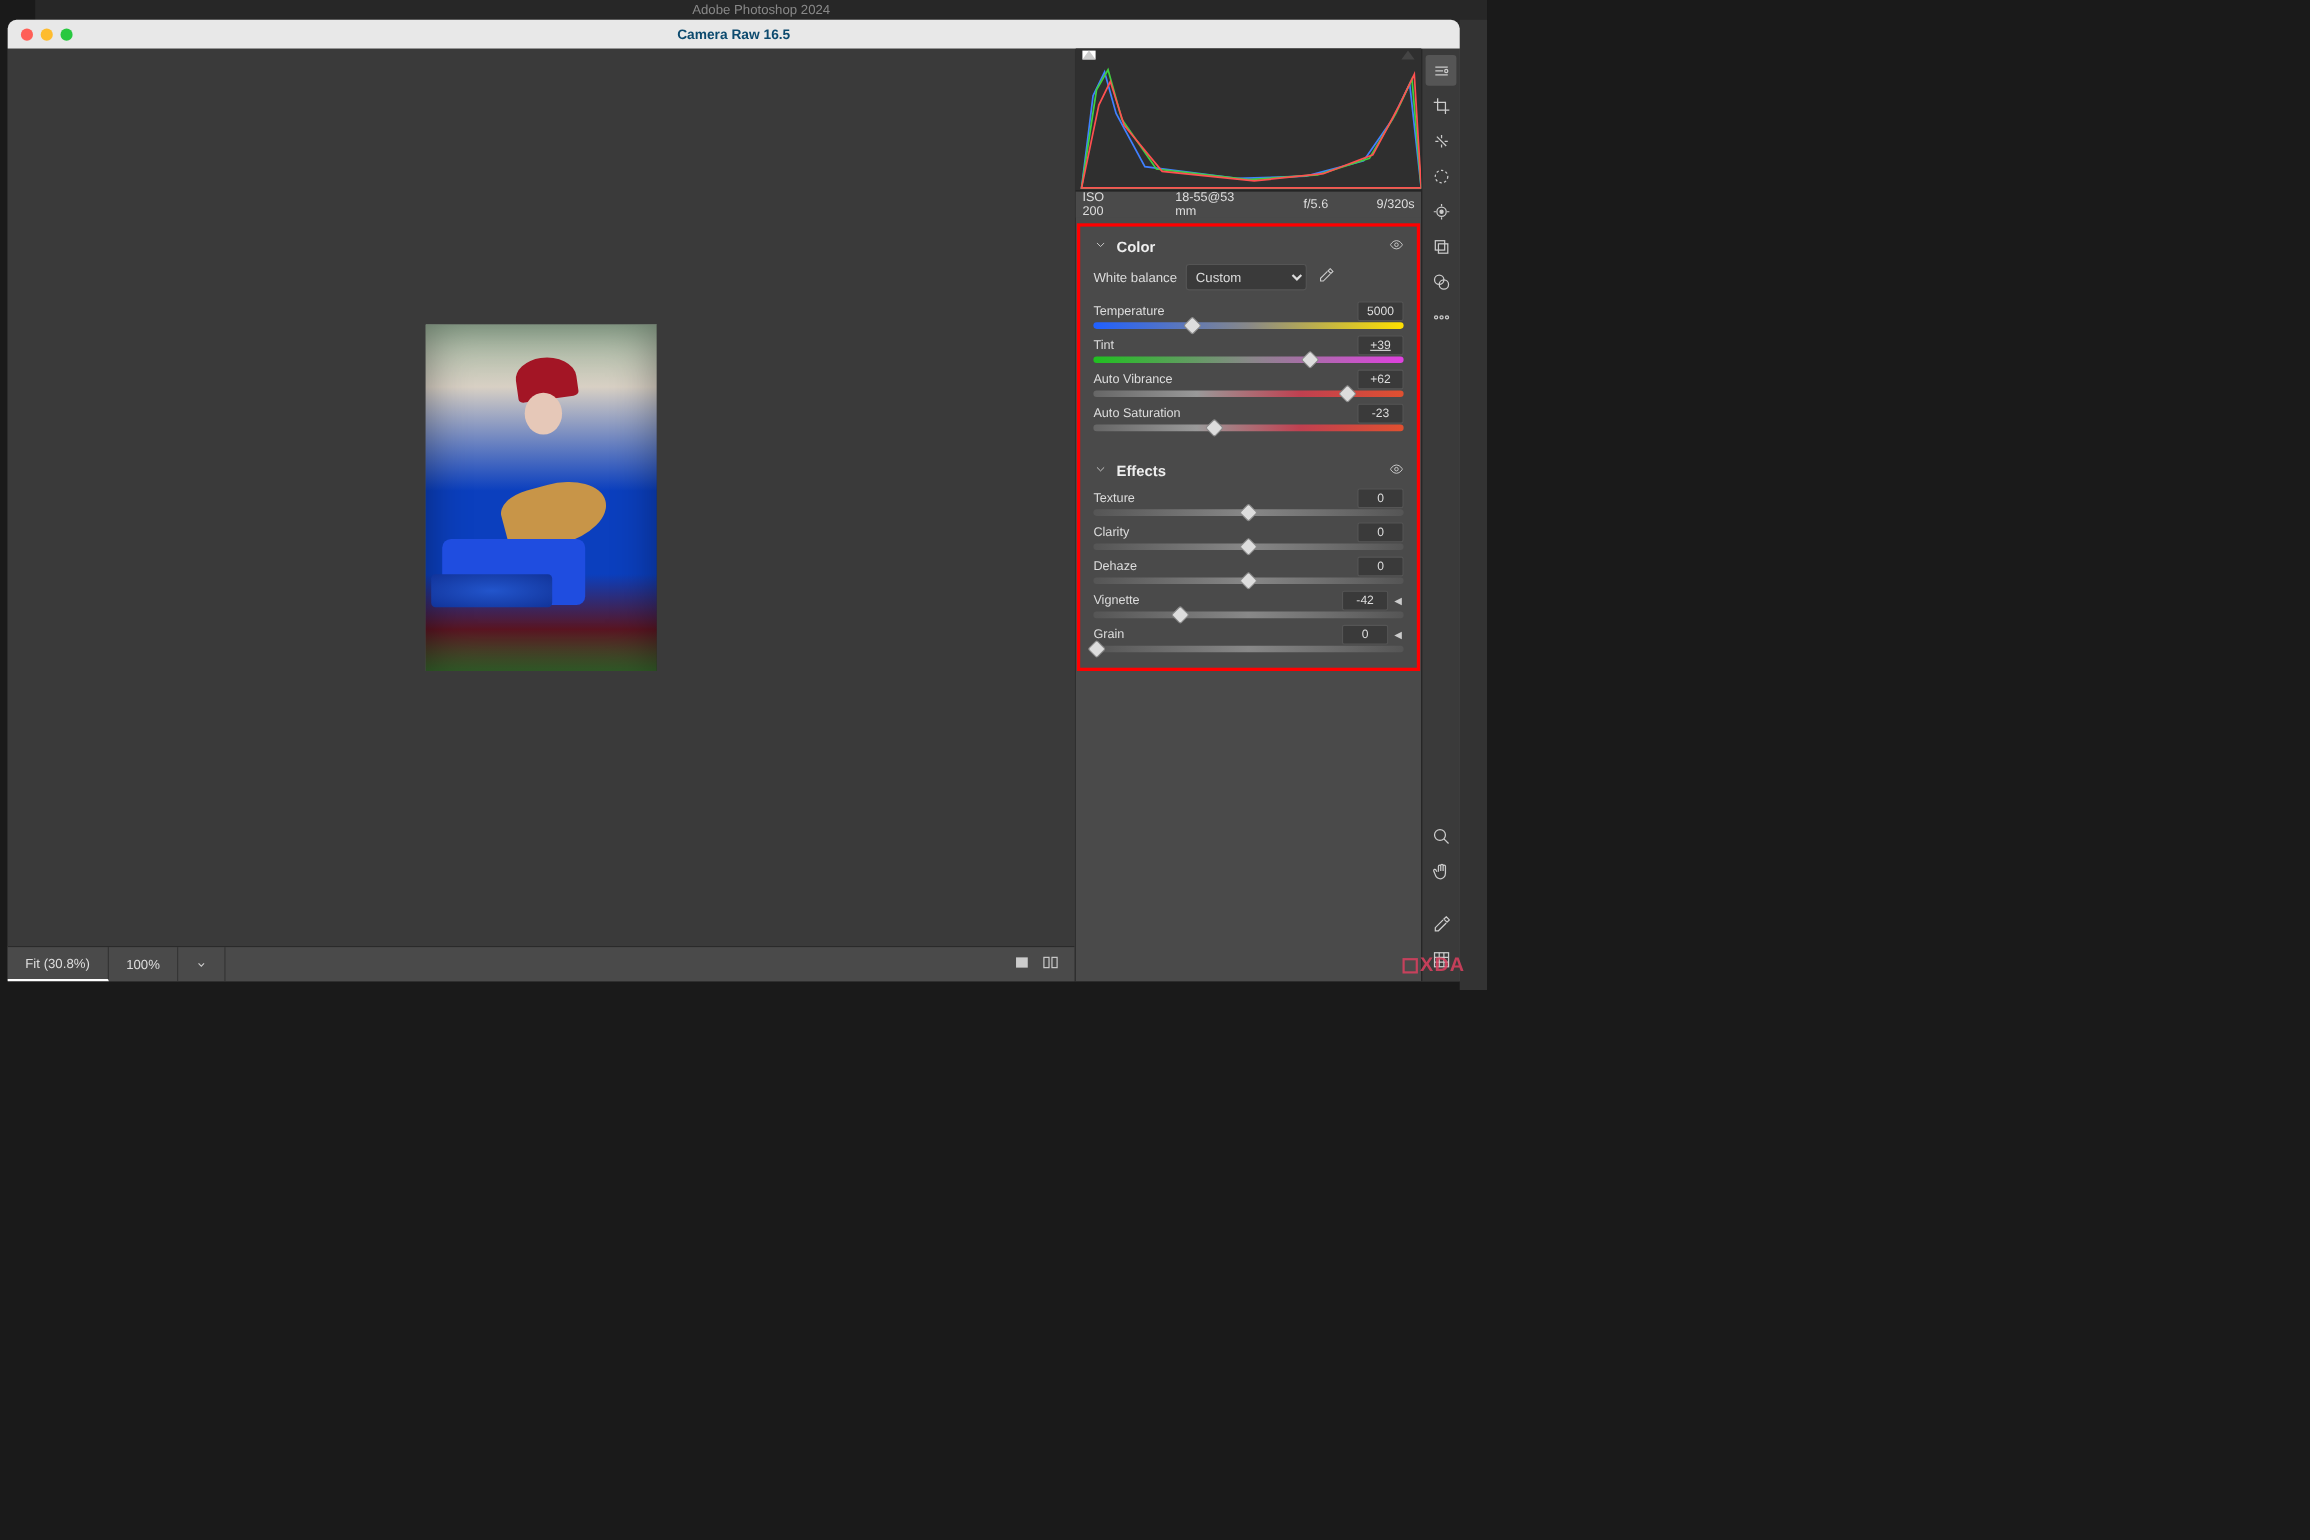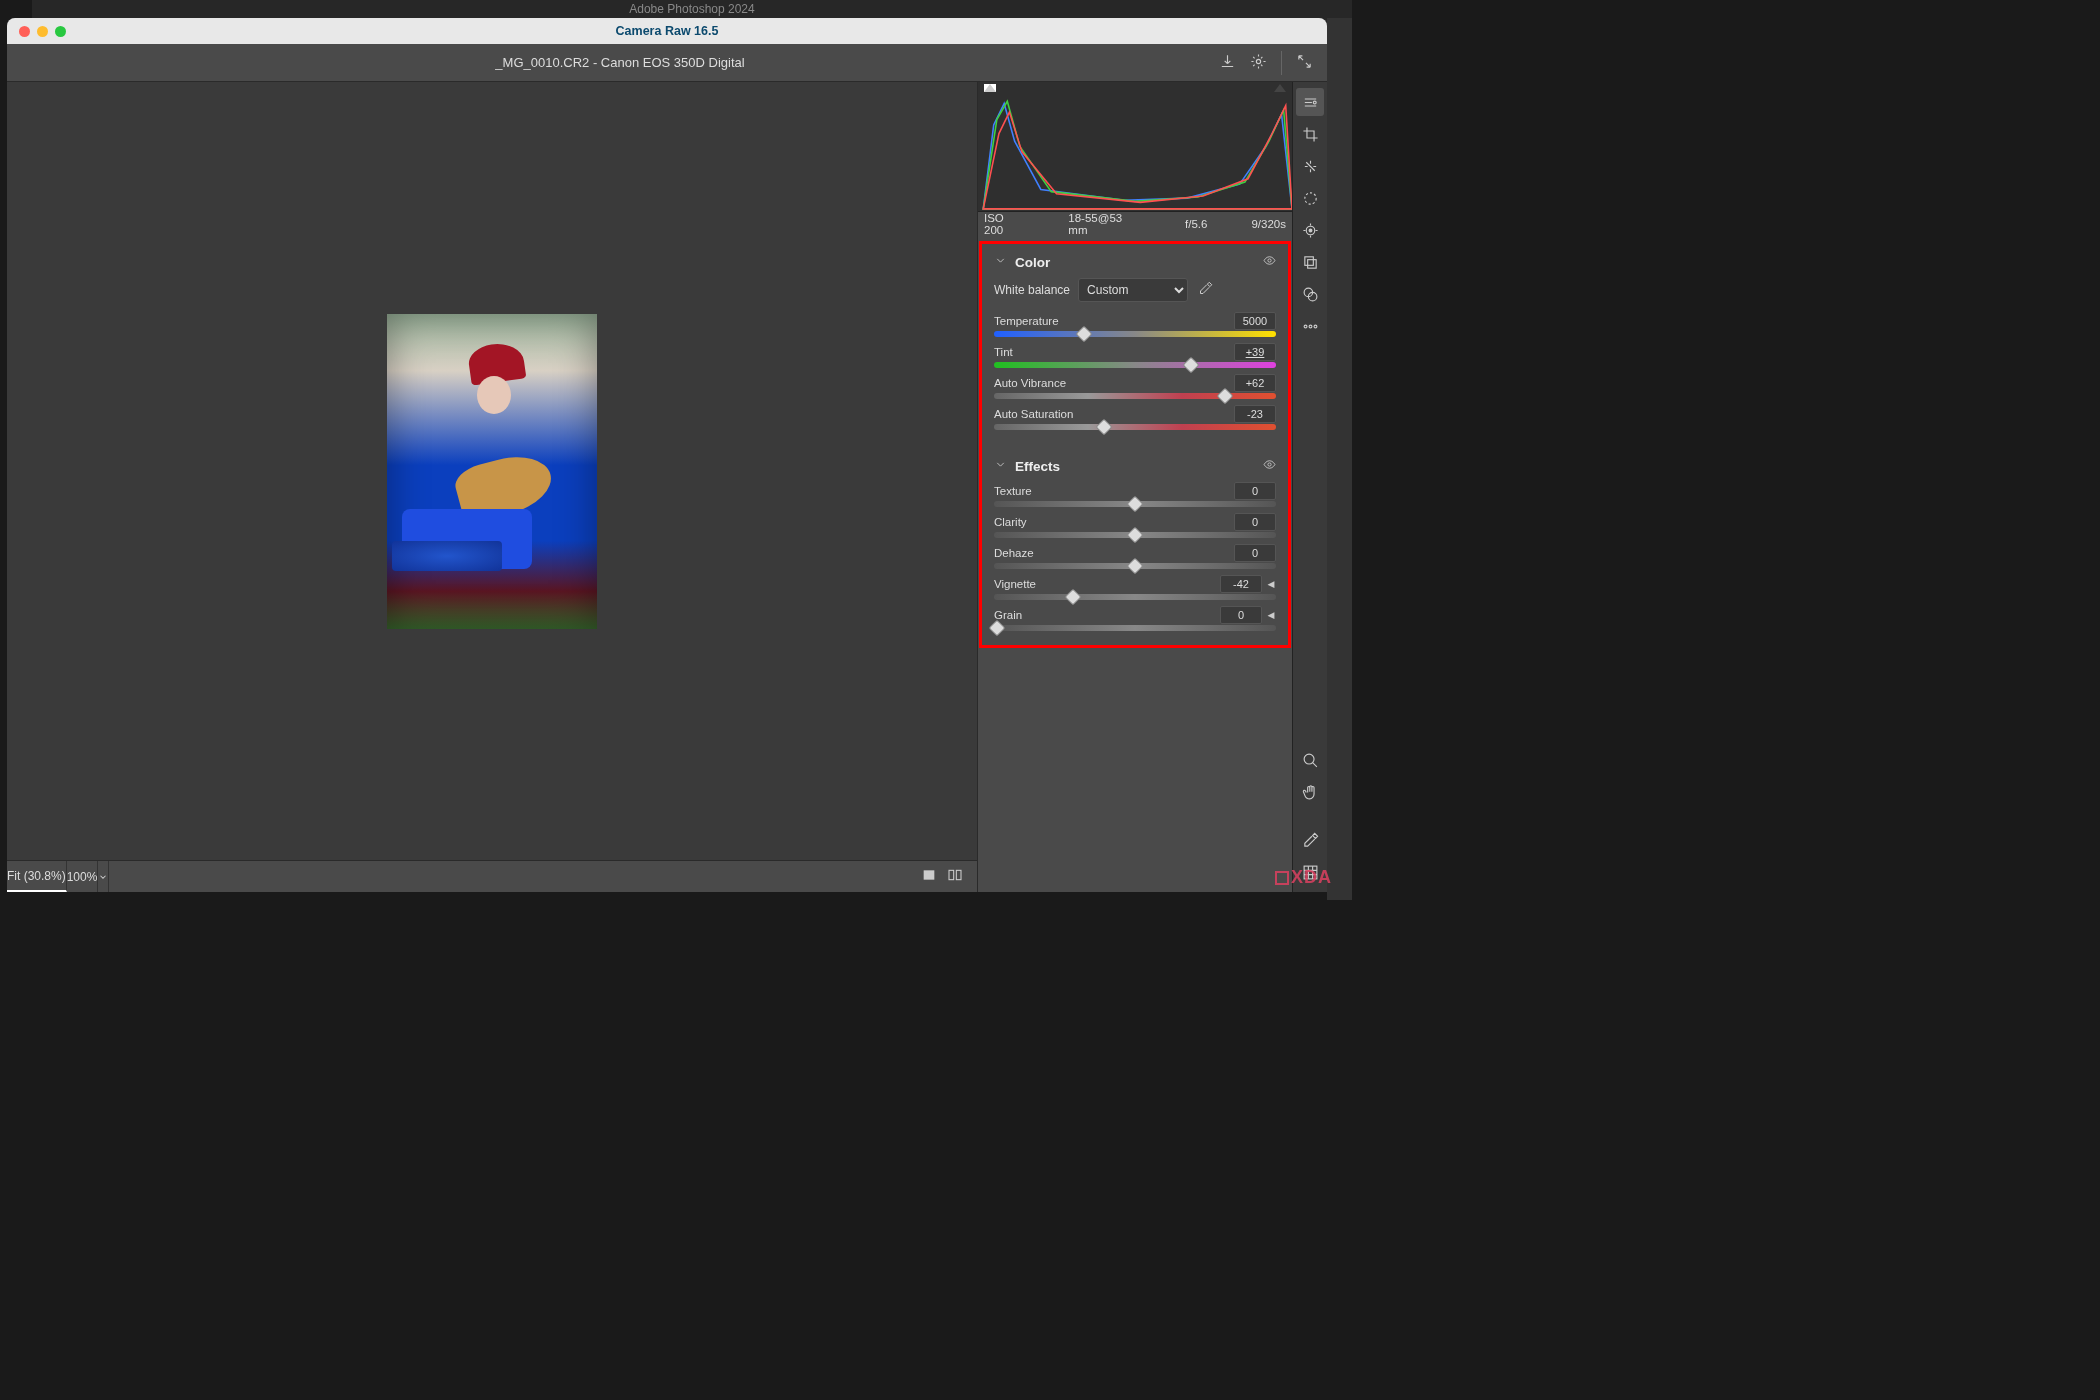--- a/index.html
+++ b/index.html
@@ -25,21 +25,21 @@
 .canvas-area { flex:1; background:#3a3a3a; display:flex; flex-direction:column; min-width:0;}
 .preview { flex:1; display:flex; align-items:center; justify-content:center; position:relative;}
 .photo { width:210px; height:315px; background:linear-gradient(180deg,#9fb89f 0%,#d8d0c4 18%,#0b3fbe 48%,#0b3fbe 72%,#5a1522 88%,#3a6b2f 100%); position:relative; box-shadow:inset 0 0 40px rgba(0,0,0,0.4);}
 .photo .hat{position:absolute;top:30px;left:82px;width:55px;height:38px;background:#a31525;border-radius:50% 60% 10% 10%;transform:rotate(-8deg);}
 .photo .face{position:absolute;top:62px;left:90px;width:34px;height:38px;background:#e6c8b8;border-radius:50%;}
 .photo .inst{position:absolute;top:145px;left:70px;width:95px;height:55px;background:#c89548;border-radius:30% 50% 50% 30%;transform:rotate(-15deg);}
 .photo .cloth{position:absolute;top:195px;left:15px;width:130px;height:60px;background:#1f4de0;border-radius:8px;}
 .photo .bench{position:absolute;bottom:58px;left:5px;width:110px;height:30px;background:radial-gradient(#2255cc,#113399);border-radius:4px;}
 
 .zoombar { height:32px; background:#4a4a4a; border-top:1px solid #2a2a2a; display:flex; align-items:stretch; color:#ddd; font-size:12px;}
-.zoombar .zbtn{ padding:0 0; display:flex; align-items:center; border-right:1px solid #333;}
+.zoombar .zbtn{ padding:0 16px; display:flex; align-items:center; border-right:1px solid #333;}
 .zoombar .zbtn.active{border-bottom:2px solid #fff;}
 .zoombar .zdrop svg{width:10px;height:10px;}
 .zoombar .spacer{flex:1;}
 .zoombar .vicons{display:flex;gap:10px;padding:0 14px;align-items:center;}
 
 .statusbar { height:44px; display:flex; align-items:center; padding:0 18px; color:#ddd; font-size:12px; border-top:1px solid #2a2a2a;}
 .statusbar .info{flex:1;text-align:center;text-decoration:underline dotted;}
 .statusbar .cancel{padding:6px 14px;background:transparent;color:#ddd;border:none;font-size:13px;}
 .statusbar .ok{padding:5px 22px;background:#555;color:#fff;border:1px solid #888;border-radius:14px;font-size:13px;margin-left:14px;}
 .red-box{outline:3px solid #ff0000; outline-offset:-1px;}
@@ -96,36 +96,20 @@
 
   <div class="titlebar">
     <div class="traffic">
       <span class="tred"></span>
       <span class="tyel"></span>
       <span class="tgrn"></span>
     </div>
     <div class="title">Camera Raw 16.5</div>
   </div>
 
-  <div class="toolbar">
-    <div class="center">_MG_0010.CR2  -  Canon EOS 350D Digital</div>
-    <div class="ricons">
-      <span><svg viewBox="0 0 24 24">
-            <path d="M12 3v12m0 0l-4-4m4 4l4-4M4 19h16"></path>
-          </svg></span>
-      <span><svg viewBox="0 0 24 24">
-            <circle cx="12" cy="12" r="3"></circle>
-            <path d="M12 2v3m0 14v3m10-10h-3M5 12H2m15.5-6.5l-2 2m-9 9l-2 2m13 0l-2-2m-9-9l-2-2"></path>
-          </svg></span>
-      <span class="vdiv"></span>
-      <span><svg viewBox="0 0 24 24">
-            <path d="M4 4l6 6M4 4v5m0-5h5m11 16l-6-6m6 6v-5m0 5h-5"></path>
-          </svg></span>
-    </div>
-  </div>
 
   <div class="body">
     <div class="canvas-area">
       <div class="preview">
         <div class="photo">
           <div class="hat"></div>
             <div class="face"></div>
             <div class="inst"></div>
             <div class="cloth"></div>
             <div class="bench"></div>

